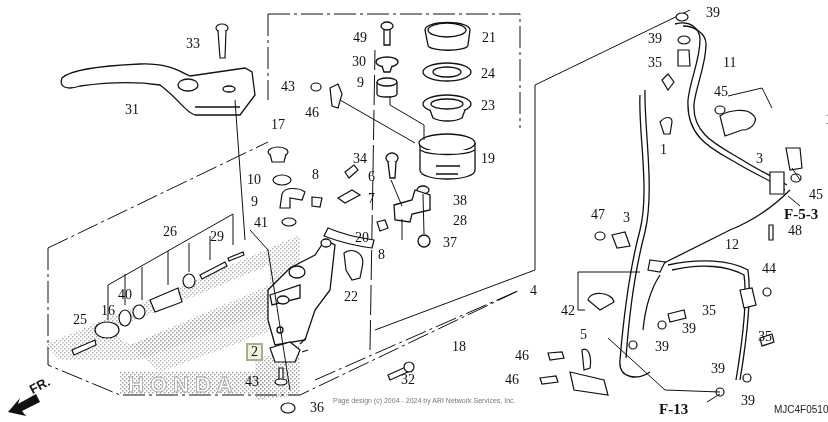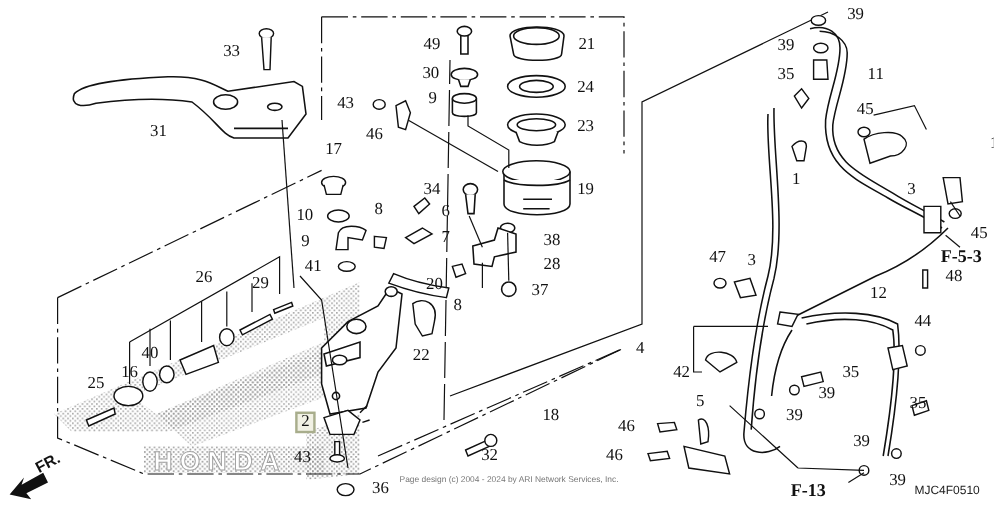--- a/index.html
+++ b/index.html
@@ -1,21 +1,21 @@
 <!DOCTYPE html>
 <html><head>
 <meta charset="utf-8">
 <style>
   html, body { margin: 0; padding: 0; background: #ffffff; }
   body { width: 828px; height: 422px; overflow: hidden; position: relative; font-family: "Liberation Sans", sans-serif; }
   #stage { position: absolute; left: 0; top: 0; width: 828px; height: 422px; }
   .callout { position: absolute; font-family: Liberation Serif, serif; font-size: 14px; color: #111; line-height: 1; white-space: nowrap; cursor: pointer; }
   .callout.hl { background: #f1f1e4; border: 2px solid #a8ad8c; padding: 0 3px; }
   .ref { position: absolute; font-family: Liberation Serif, serif; font-weight: bold; font-size: 15px; color: #111; cursor: pointer; white-space: nowrap; }
-  .code { position: absolute; font-family: "Liberation Sans", sans-serif; font-size: 10px; color: #222; white-space: nowrap; }
+  .code { position: absolute; font-family: "Liberation Sans", sans-serif; font-size: 10px; color: #222; white-space: nowrap; margin-left: 12px; }
   .copy { position: absolute; font-family: "Liberation Sans", sans-serif; font-size: 7px; color: #777; white-space: nowrap; }
   .fr { position: absolute; font-family: "Liberation Sans", sans-serif; font-weight: bold; font-size: 13px; color: #111; transform: rotate(-28deg); transform-origin: left bottom; }
   svg { position: absolute; left: 0; top: 0; }
 </style>
 </head>
 <body>
 
 <div id="stage">
 <svg width="828" height="422" viewBox="0 0 828 422">
   <defs>

